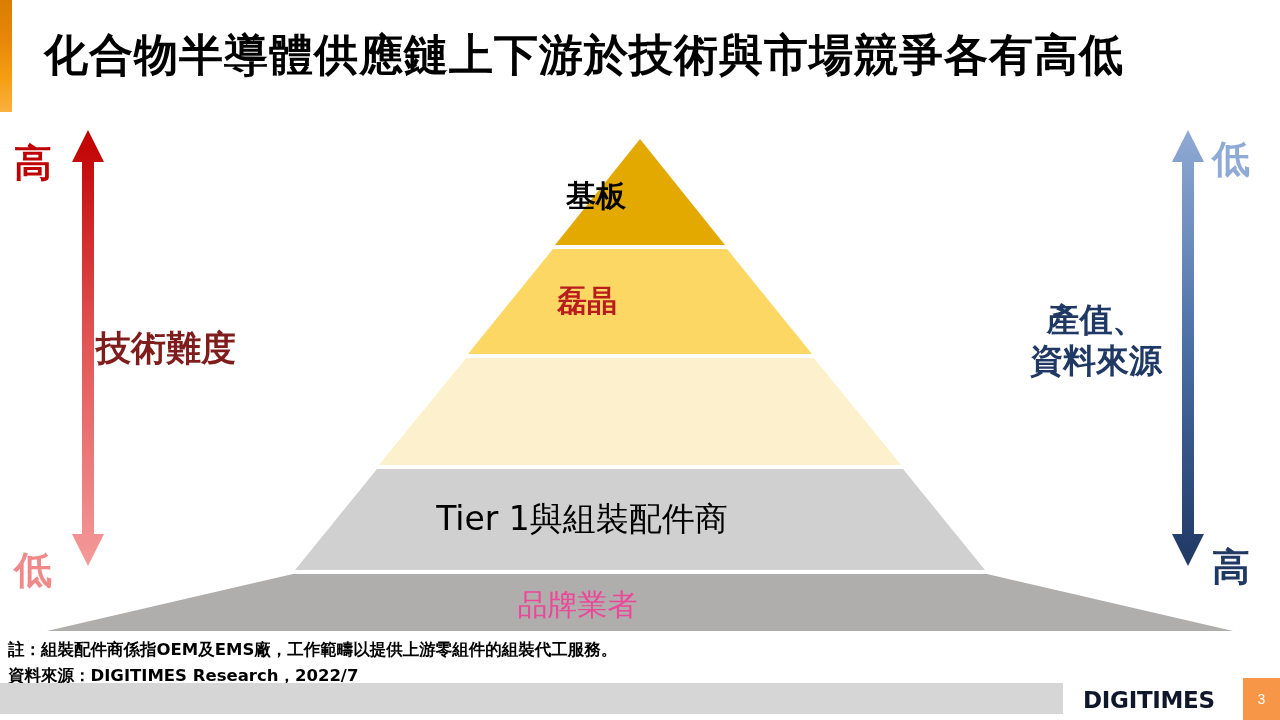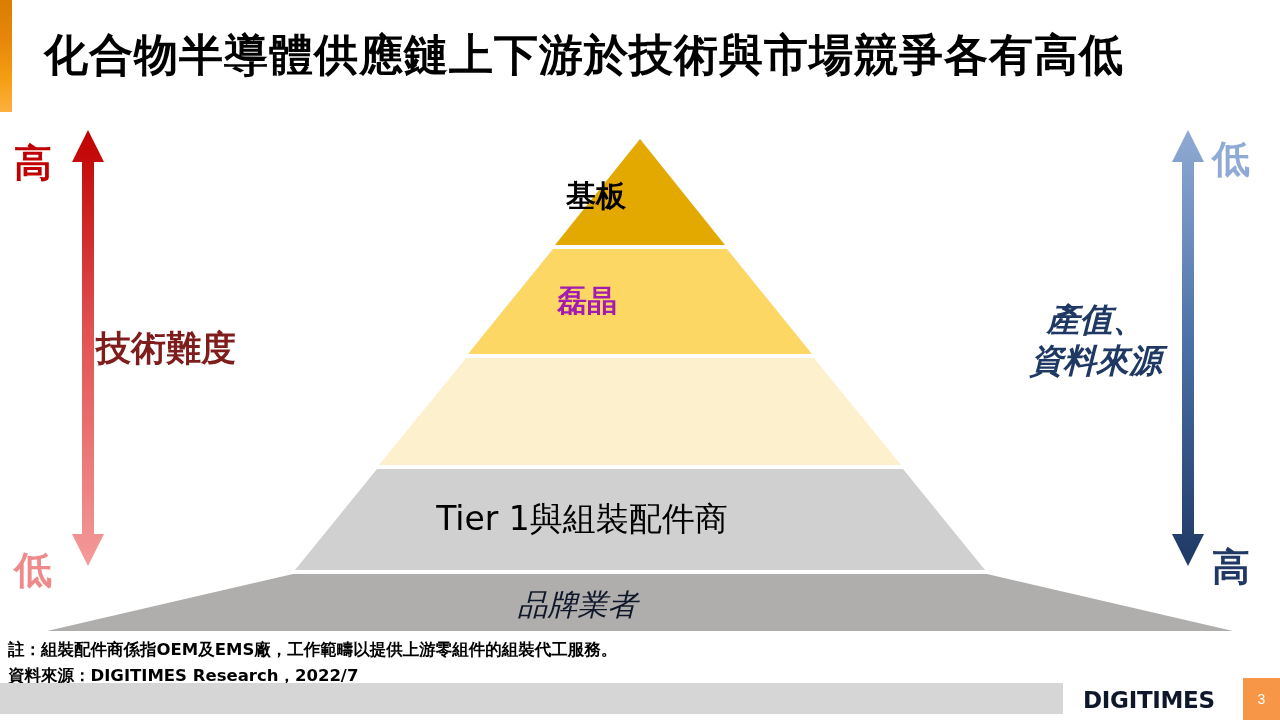--- a/index.html
+++ b/index.html
@@ -58,21 +58,20 @@
   #left-axis-label {
     position:absolute; left:96px; top:325px;
     font-size:35px; font-weight:bold; color:#C00000; white-space:nowrap;
     font-family:"DejaVu Sans","Liberation Sans",sans-serif;
   }
   #right-axis-label {
     position:absolute; left:1008px; top:300px; width:176px;
     font-size:33px; font-weight:bold; color:#1F3864;
     text-align:center; line-height:1.24;
     font-family:"DejaVu Sans","Liberation Sans",sans-serif;
-    font-style:italic;
   }
   #right-axis-label div { white-space:nowrap; }
 
   
   .footnote {
     position:absolute; left:8px;
     font-size:16.5px; font-weight:bold; color:#000; white-space:nowrap;
     font-family:"DejaVu Sans","Liberation Sans",sans-serif;
   }
   #note-1   { top:639px; }
@@ -111,23 +110,23 @@
     <polygon points="553,249 727,249 812,354 468,354" fill="#FCD763"></polygon>
 
     <polygon points="466,358 814,358 901,465 379,465" fill="#FDF0CD"></polygon>
 
     <polygon points="377,469 903,469 985,570 295,570" fill="#D0D0D0"></polygon>
 
     <polygon points="293,574 987,574 1233,631 47,631" fill="#B0AEAD"></polygon>
   </svg>
 
   <div class="layer-label" id="lbl0" style="color: rgb(0, 0, 0);">基板</div>
-  <div class="layer-label" id="lbl1" style="color: #a21caf; padding-left: 19px;">磊晶</div>
+  <div class="layer-label" id="lbl1" style="color: #b91c1c; padding-left: 19px;">磊晶</div>
   <div class="layer-label" id="lbl3" style="color: rgb(0, 0, 0);">Tier 1與組裝配件商</div>
-  <div class="layer-label" id="lbl4" style="color: #0f172a; font-style: italic;">品牌業者</div>
+  <div class="layer-label" id="lbl4" style="color: #ec4899;">品牌業者</div>
 
   <svg class="arrow-svg" id="left-arrow" width="40" height="440" viewBox="0 0 40 440">
     <defs>
       <linearGradient id="redGrad" x1="0" y1="0" x2="0" y2="1">
         <stop offset="0%" stop-color="#C00000"></stop>
         <stop offset="45%" stop-color="#E05050"></stop>
         <stop offset="100%" stop-color="#F49A9A"></stop>
       </linearGradient>
     </defs>
     <polygon points="20,2 36,34 26,34 26,406 36,406 20,438 4,406 14,406 14,34 4,34" fill="url(#redGrad)"></polygon>

